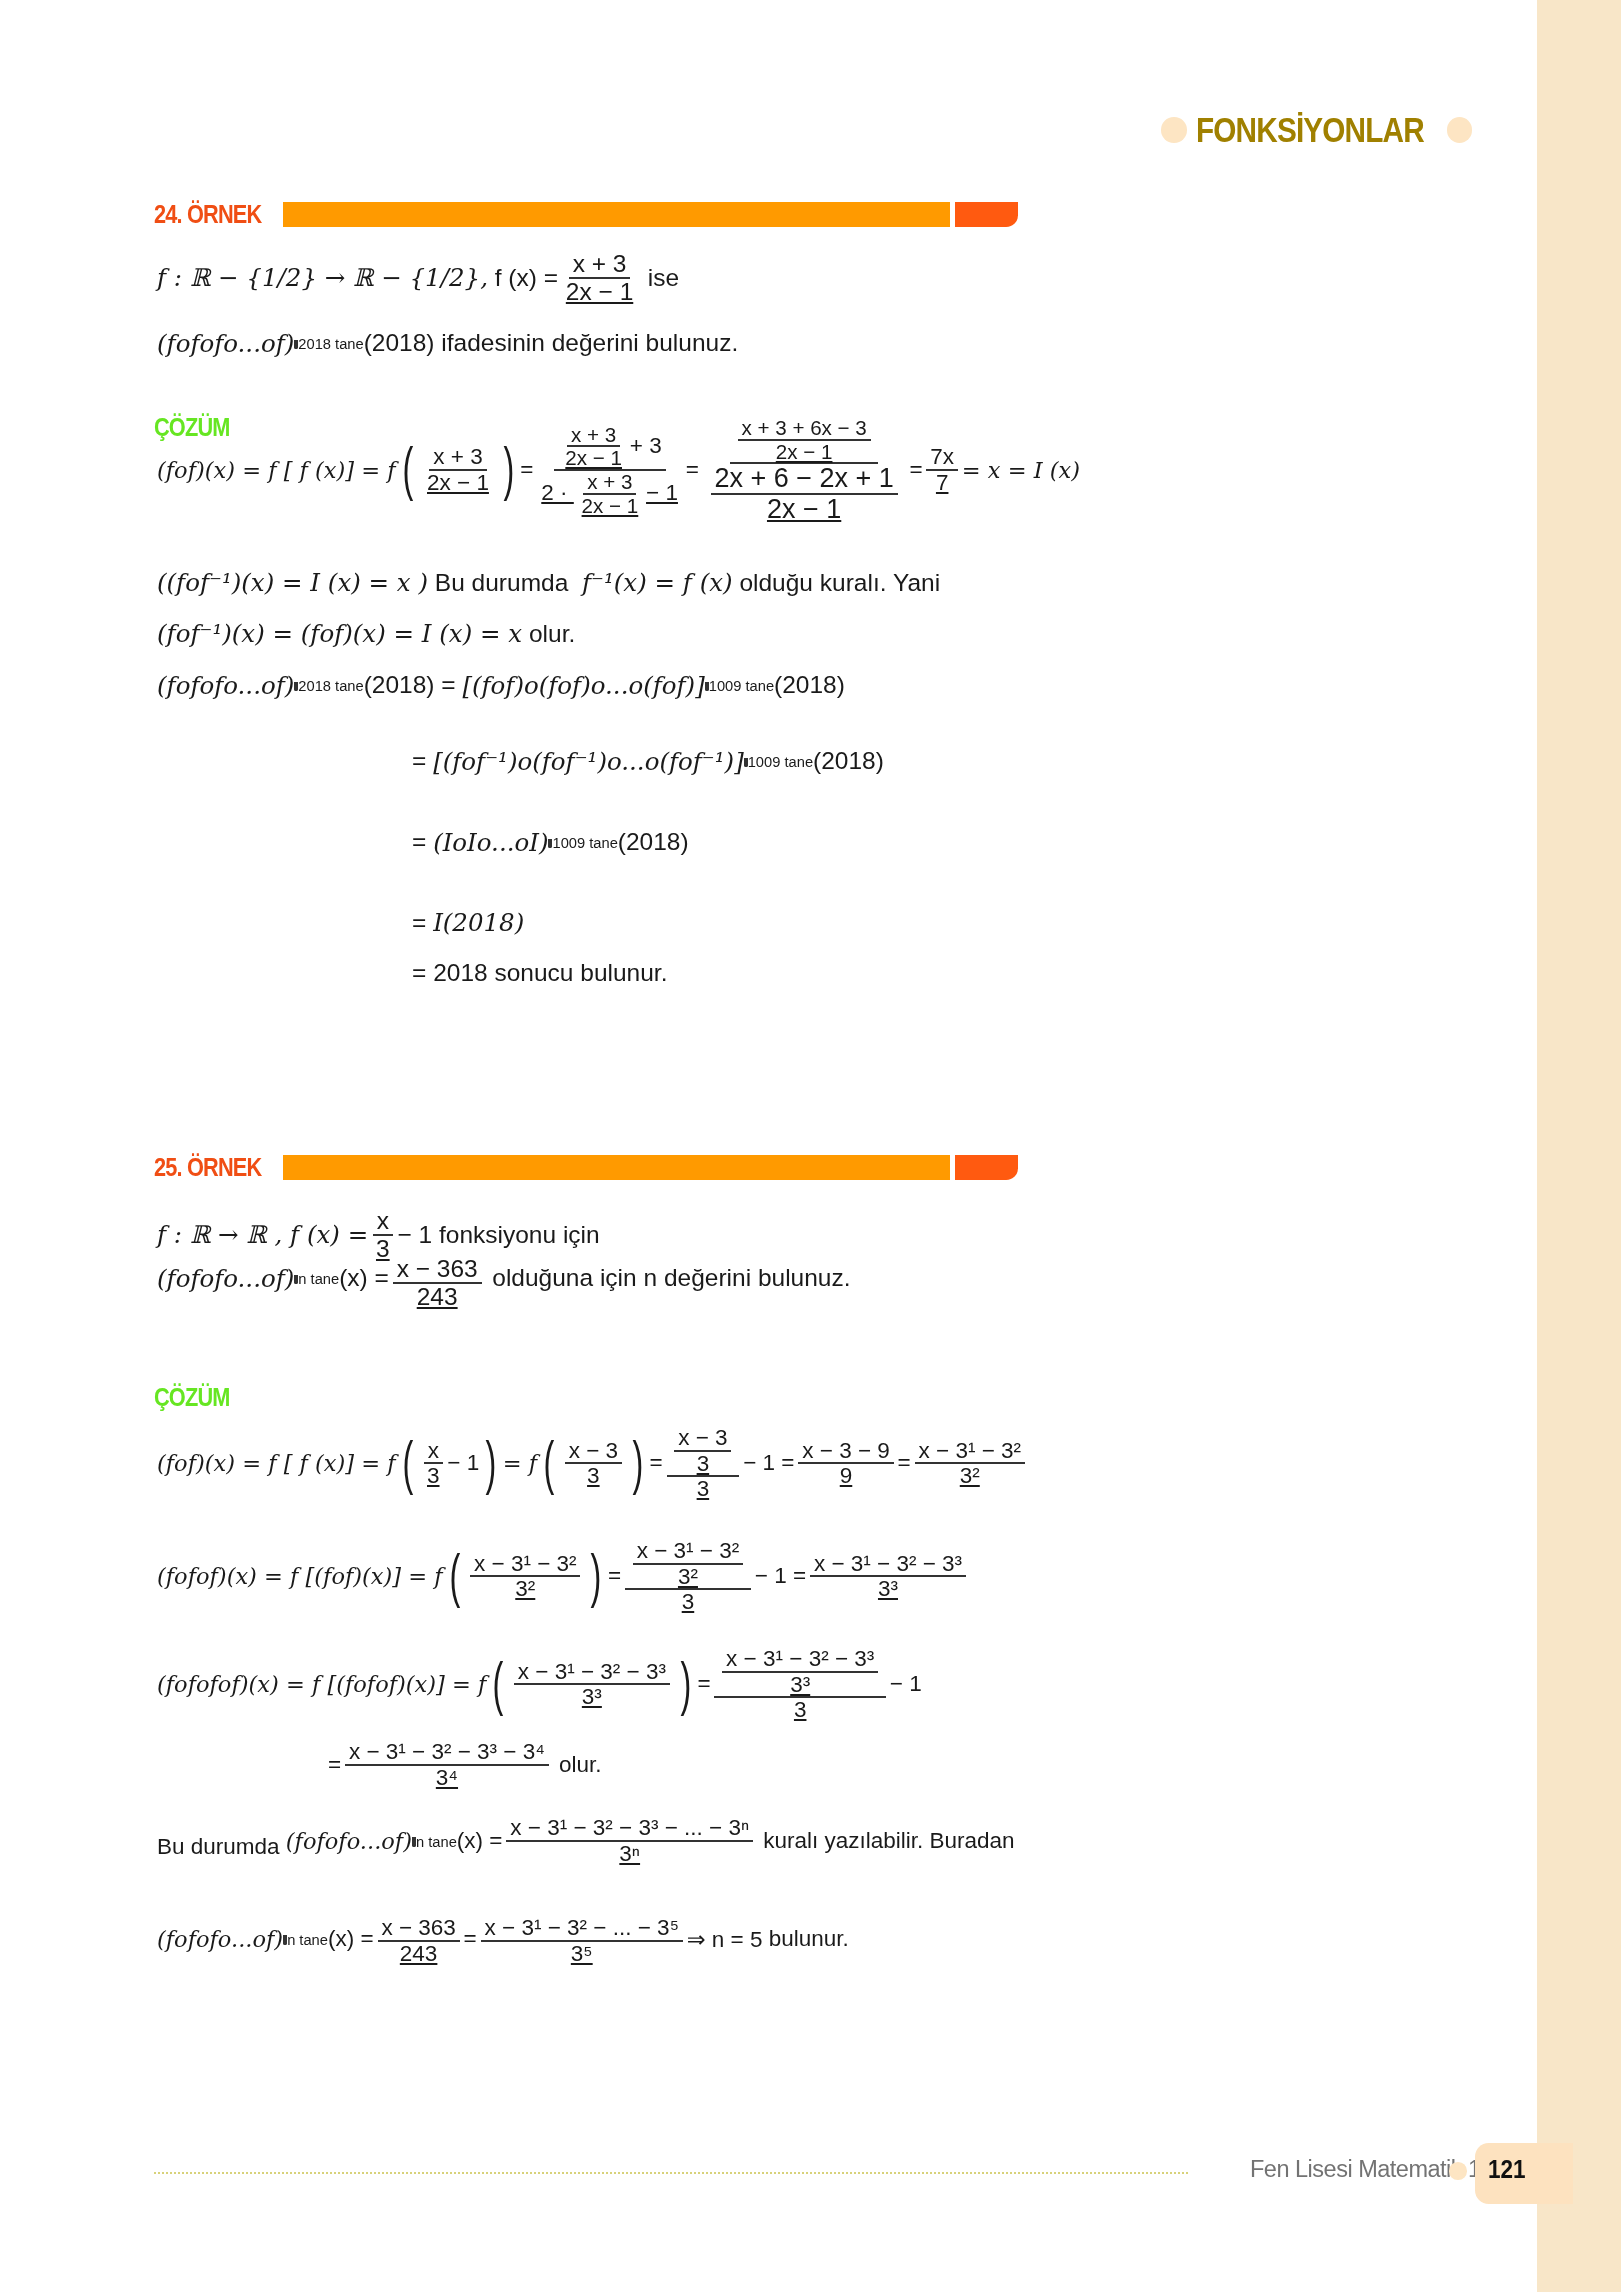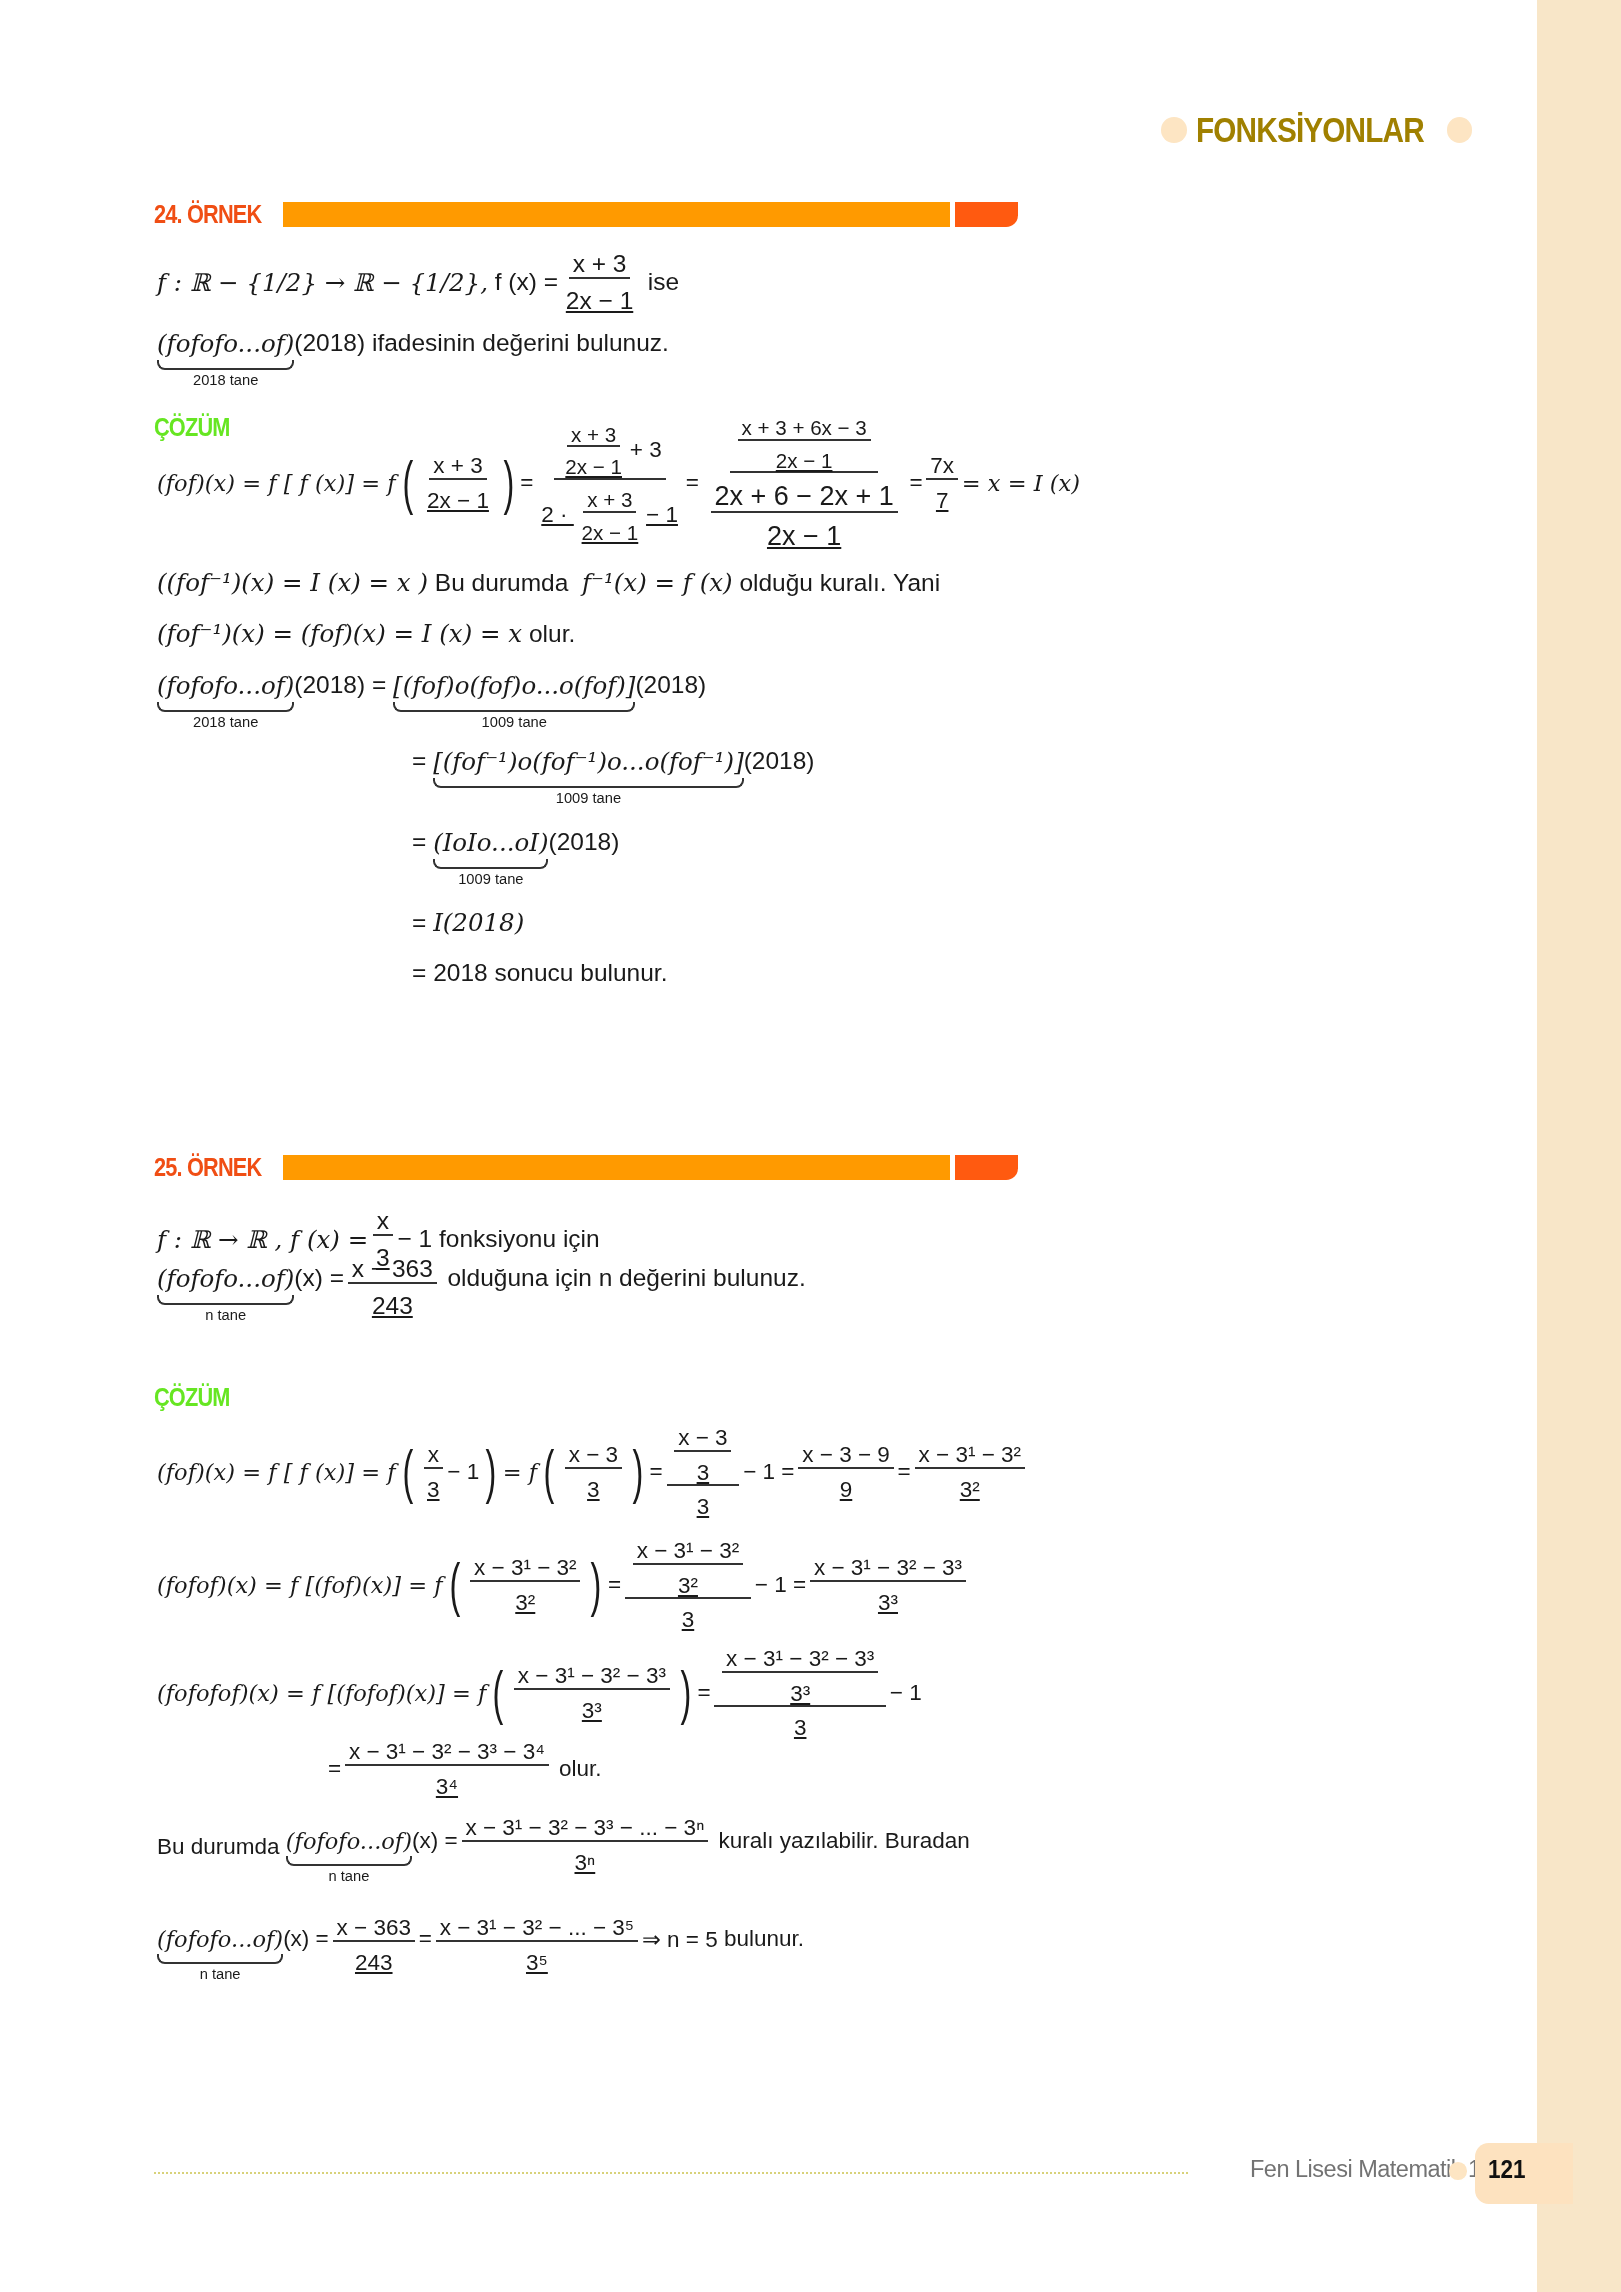--- a/index.html
+++ b/index.html
@@ -8,25 +8,25 @@
   .chapter{position:absolute;top:110px;left:1161px;display:flex;align-items:center;gap:9.8px;}
   .dot{width:25.5px;height:25.5px;border-radius:50%;background:#FDE5C3;display:inline-block;}
   .chapter-title{font-family:"Liberation Sans",sans-serif;font-weight:bold;font-size:35px;color:#A08000;letter-spacing:-1px;transform:scaleX(0.85);transform-origin:left center;}
   .ex-head{position:absolute;left:154px;display:flex;align-items:center;}
   .ex-label{font-weight:bold;font-size:26.5px;color:#F04E14;letter-spacing:-1px;transform:scaleX(0.82);transform-origin:left center;width:125px;white-space:nowrap;}
   .ex-bar{width:667px;height:25.5px;background:#FF9A00;margin-left:3.9px;}
   .ex-cap{width:63px;height:25.5px;background:#FF5A10;margin-left:4.9px;border-bottom-right-radius:11.8px;}
   .cozum{position:absolute;left:154px;font-weight:bold;font-size:26.5px;color:#66E622;letter-spacing:-1px;transform:scaleX(0.82);transform-origin:left center;}
   .line{position:absolute;left:157px;font-family:"Liberation Sans",sans-serif;font-size:24.5px;white-space:nowrap;display:flex;align-items:center;}
   .m{font-family:"DejaVu Serif",serif;font-style:italic;}
-  .frac{display:inline-flex;flex-direction:column;align-items:center;vertical-align:middle;margin:0 3.9px;gap:9px;}
+  .frac{display:inline-flex;flex-direction:column;align-items:center;vertical-align:middle;margin:0 3.9px;}
   .frac .n{padding:0 3.9px;border-bottom:2px solid #333;line-height:1.05;}
   .frac .d{padding:0 3.9px;line-height:1.05;text-decoration:underline;}
   .big{font-size:59px;font-weight:200;line-height:1;margin:0 2px;transform:scaleX(0.55);display:inline-block;}
-  .ub{display:inline-flex;flex-direction:column;align-items:center;position:relative;}
+  .ub{display:inline-flex;flex-direction:row;align-items:center;position:relative;}
   .ub .brace{width:100%;height:9.8px;border:2px solid #333;border-top:none;border-radius:0 0 7.8px 7.8px;box-sizing:border-box;margin-top:2px;}
   .ub .lbl{font-size:14.7px;line-height:1.1;margin-top:2px;}
   .st{text-decoration:line-through;}
   .footer-dots{position:absolute;left:154px;top:2172px;width:1034px;border-top:2.9px dotted #D8D27A;}
   .footer-text{position:absolute;left:1250px;top:2156px;font-size:23.5px;color:#737373;font-weight:200;letter-spacing:-0.5px;}
   .footer-dot{position:absolute;left:1449px;top:2162px;width:17.6px;height:17.6px;border-radius:50%;background:#FDE5C3;}
   .page-tab{position:absolute;left:1475px;top:2143px;width:98px;height:61px;background:#FDE2BF;border-radius:13.7px 0 0 13.7px;}
   .page-num{position:absolute;left:1488px;top:2154px;font-weight:bold;font-size:26.5px;color:#111;transform:scaleX(0.85);transform-origin:left center;}
 </style>
 </head>

